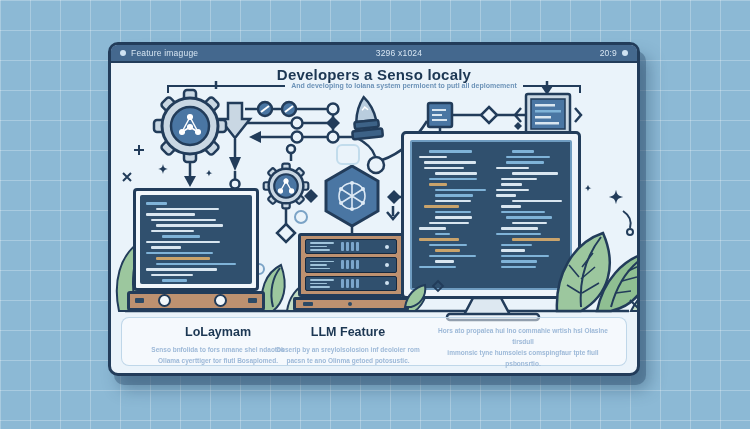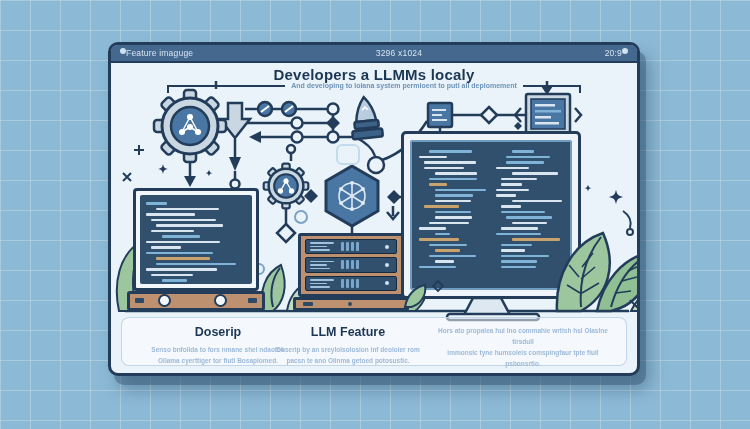--- a/index.html
+++ b/index.html
@@ -26,21 +26,21 @@
     box-shadow:6px 9px 0 rgba(42,74,106,.38), 10px 14px 16px rgba(30,60,90,.35);
   }
   .titlebar{
     position:absolute; left:0; right:0; top:0; height:18px;
     background:var(--titlebar); border-radius:6px 6px 0 0;
     border-bottom:2px solid var(--ink);
     display:flex; align-items:center; justify-content:space-between;
     padding:0 9px; color:var(--titlebar_text); font-size:8.5px; letter-spacing:.2px;
     z-index:5;
   }
-  .tb-side{display:flex; align-items:flex-start; }
+  .tb-side{display:flex; align-items:center; gap:5px}
   .dot{width:6px;height:6px;border-radius:50%;background:#cfe2f2;display:inline-block}
   .stage{position:absolute; inset:0; overflow:hidden; border-radius:8px}
   h1{
     position:absolute; top:21px; left:0; right:0; text-align:center;
     font-size:15px; font-weight:700; color:var(--heading_text); z-index:2; letter-spacing:.2px;
   }
   .subrow{
     position:absolute; top:37px; left:0; right:0; z-index:2;
     display:flex; align-items:center; justify-content:center; gap:6px;
   }
@@ -124,21 +124,21 @@
       <span>Feature imaguge</span>
     </span>
     <span>3296 x1024</span>
     <span class="tb-side">
       <span>20:9</span>
       <i class="dot"></i>
     </span>
   </div>
 
   <div class="stage">
-    <h1>Developers a LLMMs localy</h1>
+    <h1>Developers a Senso localy</h1>
     <div class="subrow">
       <span class="sline l"></span>
       <span class="subtext">And developing to lolana system permloent to putl all deplomement</span>
       <span class="sline r"></span>
     </div>
 
     <svg class="art back" viewBox="0 0 532 334">
       <defs>
         <path id="star4" d="M0,-9 C1.5,-2.5 2.5,-1.5 9,0 C2.5,1.5 1.5,2.5 0,9 C-1.5,2.5 -2.5,1.5 -9,0 C-2.5,-1.5 -1.5,-2.5 0,-9 Z"></path>
       </defs>
@@ -451,21 +451,21 @@
         <path d="M512,166 C518,170 521,176 519,183" stroke="var(--ink)" stroke-width="2" fill="none"></path>
         <circle cx="519" cy="187" r="3" fill="none" stroke="var(--ink)" stroke-width="2"></circle>
         <path d="M519,255 l8,8 M527,251 l7,10" stroke="var(--ink)" stroke-width="2"></path>
         <polygon points="327,236 332,241 327,246 322,241" fill="none" stroke="var(--ink)" stroke-width="1.8"></polygon>
       </g>
     </svg>
 
     <div class="footer-strip"></div>
 
     <div class="col c1">
-      <h3>Doserip</h3>
+      <h3>LoLaymam</h3>
       <p>
         <span>Senso bnfolida to fors nmane shel ndaotok</span><br>
         <span>Ollama cyerttiger tor fiutl Bosaplomed.</span>
       </p>
     </div>
     <div class="col c2">
       <h3>LLM Feature</h3>
       <p>
         <span>Doserip by an sreylolsolosion inf deoloier rom</span><br>
         <span>pacsn te ano Olinma getoed potosustic.</span>

